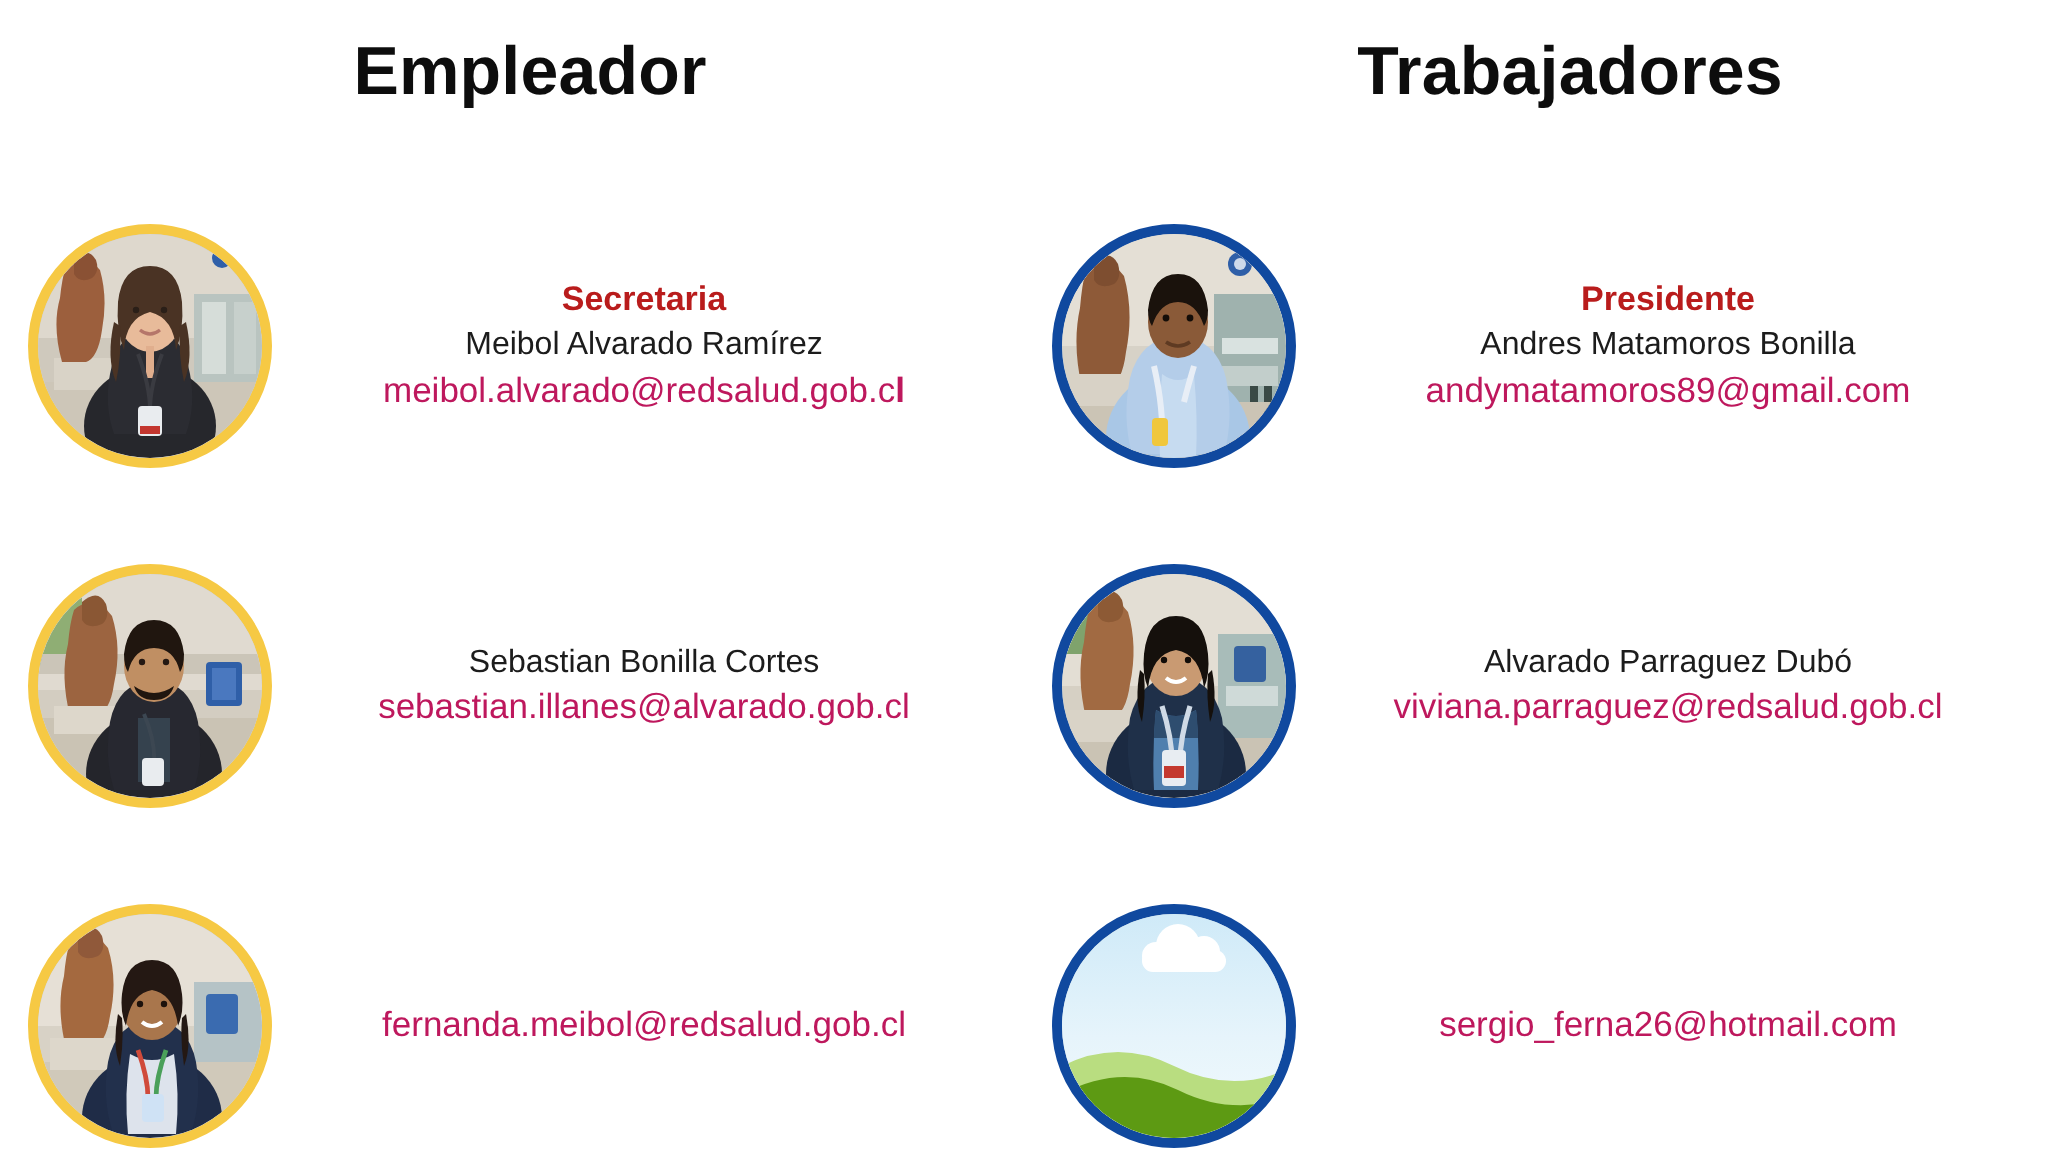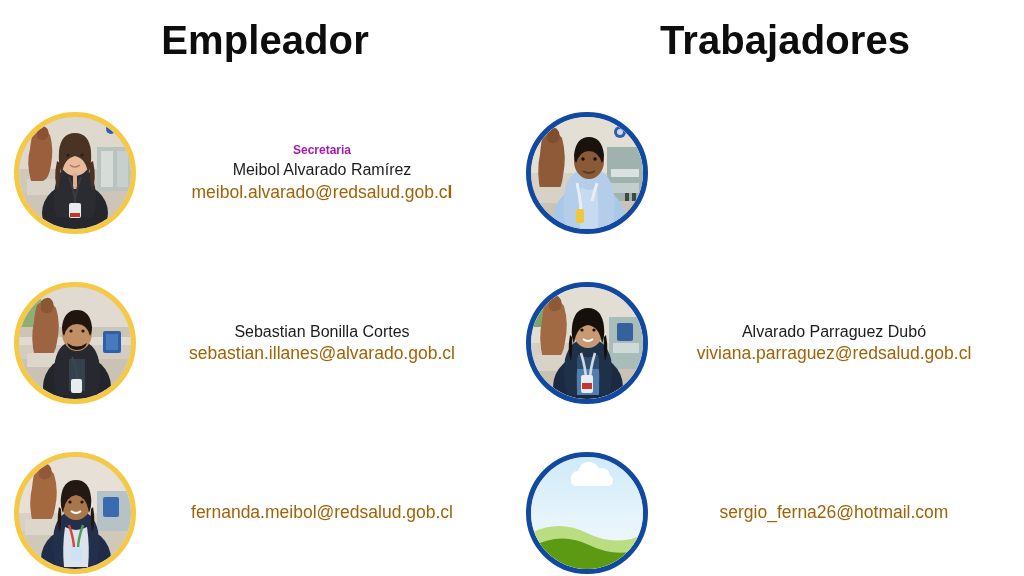--- a/index.html
+++ b/index.html
@@ -32,21 +32,21 @@
     left: 0;
   }
   .heading-cell {
     width: 50%;
     text-align: center;
     box-sizing: border-box;
   }
   .heading-cell.left  { padding-left: 18px; }
   .heading-cell.right { padding-left: 34px; }
   .heading-text {
-    font-size: 40px;
+    font-size: 34px;
     font-weight: 700;
     letter-spacing: 0.1px;
     color: #0d0d0d;
     line-height: 1.1;
   }
 
   
   .columns {
     position: absolute;
     top: 88px;
@@ -96,34 +96,34 @@
   .placeholder-scene { position: absolute; inset: 0; }
 
   
   .person-text {
     flex: 1 1 auto;
     text-align: center;
     padding-right: 18px;
     line-height: 1.34;
   }
   .role {
-    font-size: 12px;
+    font-size: 17px;
     font-weight: 700;
-    color: #a21caf;
+    color: #b91c1c;
     margin-bottom: 1px;
   }
   .pname {
     font-size: 16px;
     font-weight: 400;
     color: #1c1c1c;
   }
   .pemail {
     font-size: 17.5px;
     font-weight: 400;
-    color: #a16207;
+    color: #be185d;
   }
   .pemail .tail-bold { font-weight: 700; }
 </style>
 </head>
 <body>
 
 <div class="slide">
 
   <div class="headings">
     <div class="heading-cell left">
@@ -277,20 +277,25 @@
                 <path d="M43 38 q2 -18 15 -18 q13 0 15 18 q0 5 -2 8 q-4 -12 -13 -12 q-9 0 -13 12 q-2 -3 -2 -8z" fill="#1a120c"></path>
                 <circle cx="52" cy="42" r="1.7" fill="#140d08"></circle>
                 <circle cx="64" cy="42" r="1.7" fill="#140d08"></circle>
                 <path d="M52 54 q6 4 12 0" stroke="#5e3a22" stroke-width="1.8" fill="none"></path>
                 <path d="M46 66 q5 22 4 40" stroke="#e8eef6" stroke-width="3" fill="none"></path>
                 <path d="M66 66 q-3 10 -5 18" stroke="#e8eef6" stroke-width="3" fill="none"></path>
                 <rect x="45" y="92" width="8" height="14" rx="2" fill="#f0c73c"></rect>
               </svg>
             </div>
           </div>
+        </div>
+        <div class="person-text">
+          <div class="role">Presidente</div>
+          <div class="pname">Andres Matamoros Bonilla</div>
+          <div class="pemail">andymatamoros89@gmail.com</div>
         </div>
       </div>
 
       <div class="person-row">
         <div class="avatar-wrap">
           <div class="avatar ring-blue">
             <div class="avatar-photo">
               <svg viewBox="0 0 112 112" width="112" height="112" preserveAspectRatio="xMidYMid slice">
                 <rect x="0" y="0" width="112" height="112" fill="#d6d0c4"></rect>
                 <rect x="0" y="0" width="112" height="56" fill="#e3ded4"></rect>

